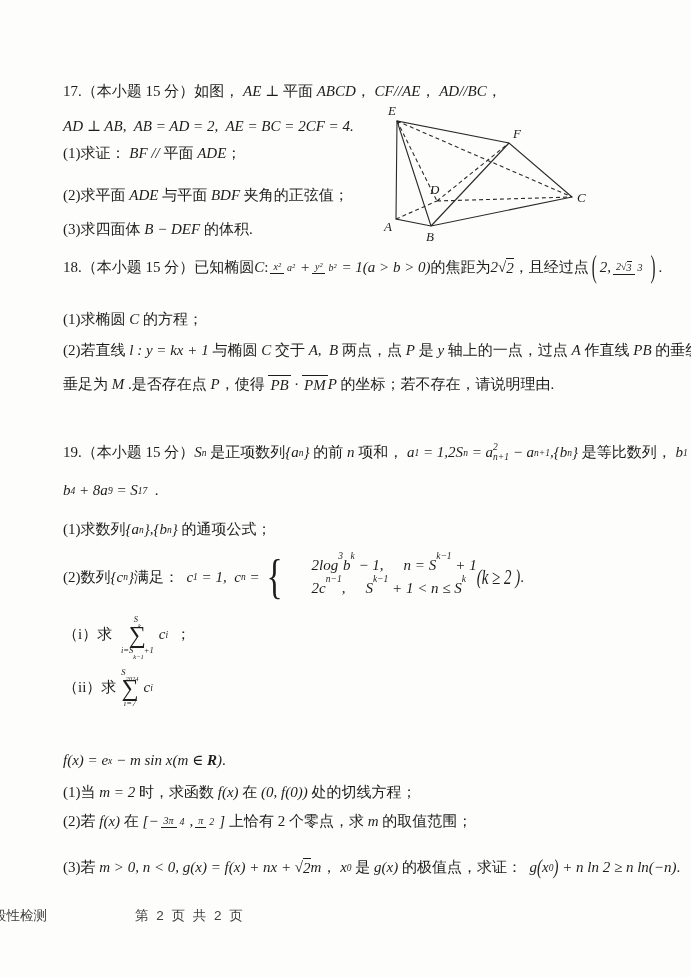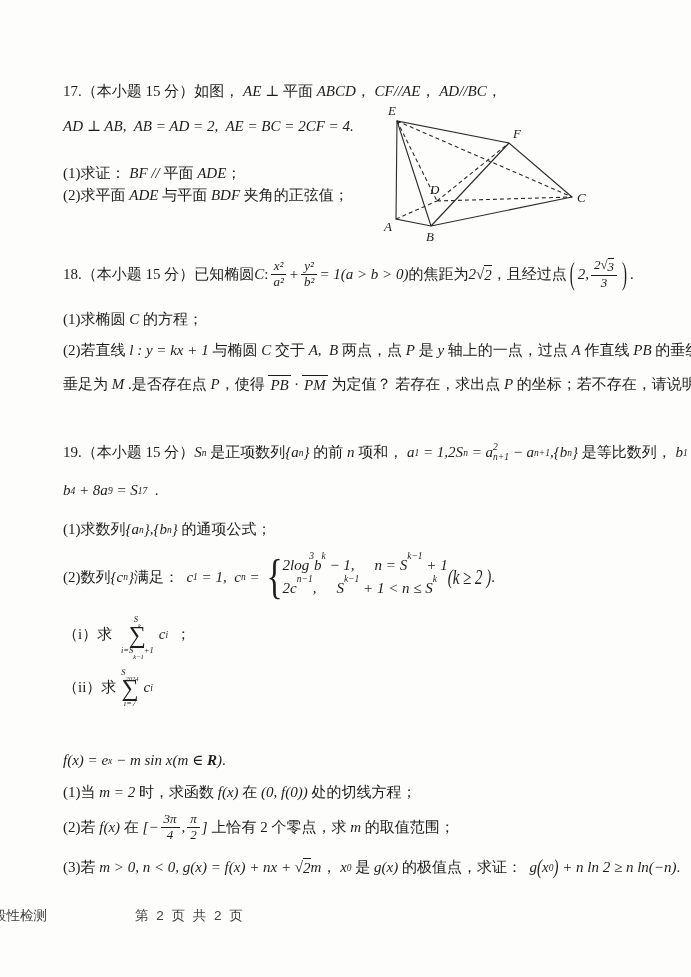--- a/index.html
+++ b/index.html
@@ -12,63 +12,66 @@
   .line {
     position:absolute; left:63px; display:flex; align-items:center;
     white-space:pre; font-size:15px; line-height:19px;
   }
   .cn { font-style:normal; }
   .m  { font-style:italic; }
   .bold { font-weight:bold; font-style:italic; }
   sub, sup { font-size:9.5px; line-height:0; font-style:italic; }
   .ss { display:inline-flex; flex-direction:column; align-items:flex-start;
         font-size:9.5px; line-height:1.05; font-style:italic; }
-  .frac { display:inline-flex; flex-direction:column; align-items:center;
-          line-height:1.15; font-size:13px; font-style:italic; margin:0 2px;
+  .frac { display:inline-flex; flex-direction:row; align-items:center;
+          line-height:1.15; font-size:10px; font-style:italic; margin:0 2px;
           vertical-align:middle; }
   .frac .num { padding:0 3px; border-bottom:1.2px solid #1d1d1d; display:inline-flex; align-items:flex-start;}
   .frac .den { padding:0 3px; }
   .sq { display:inline-flex; align-items:flex-start; font-style:italic; }
   .sq .ov { border-top:1.2px solid #1d1d1d; line-height:1.2; }
   .vec { border-top:1.2px solid #1d1d1d; font-style:italic; padding:0 2px; line-height:1.2; }
   .sum { display:inline-flex; flex-direction:column; align-items:center;
          line-height:1; margin:0 5px; }
   .sum .top, .sum .bot { font-size:8.5px; font-style:italic; display:flex; align-items:flex-end; }
   .sum .top sub, .sum .bot sub { font-size:6.5px; margin-bottom:-2px; }
   .sum .sg { font-size:24px; line-height:0.95; font-style:normal; }
   .cases { display:inline-flex; align-items:center; margin-left:3px; }
   .cases .brace { font-size:48px; font-weight:300; line-height:0.78;
                   transform:scaleX(0.7); margin-right:-3px; }
   .cases .rows { display:inline-flex; flex-direction:column; row-gap:4px; font-style:italic; }
-  .cases .crow { display:flex; }
+  .cases .crow { display:flex;margin-left:29px; }
   .cases .gap { display:inline-block; width:20px; }
   .bp { display:inline-block; transform:scaleY(2.05); font-size:15px; margin:0 3px; font-weight:300; }
   .bpk { display:inline-block; transform:scaleY(1.35); font-size:15px; font-style:italic; }
   .pt { display:inline-flex; align-items:center; }
   .flbl { font-style:italic; font-size:13px; fill:#1d1d1d; }
   .footer-text { position:absolute; font-family:"Liberation Sans","DejaVu Sans",sans-serif;
                  font-size:13.5px; color:#3e3e3e; }
   svg { position:absolute; }
 </style>
 </head>
 <body>
 
 <div id="page">
 
   <div class="line" style="top:82px">
     <span class="cn">17.（本小题 15 分）如图， </span><span class="m">AE </span><span class="cn">⊥ 平面 </span><span class="m">ABCD</span><span class="cn">， </span><span class="m">CF//AE</span><span class="cn">， </span><span class="m">AD//BC</span><span class="cn">，</span>
   </div>
   <div class="line" style="top:117px">
     <span class="m">AD ⊥ AB,  AB = AD = 2,  AE = BC = 2CF = 4.</span>
   </div>
-  <div class="line" style="top:164px">
+  <div class="line" style="top:144px">
     <span class="cn">(1)求证： </span><span class="m">BF //</span><span class="cn"> 平面 </span><span class="m">ADE</span><span class="cn">；</span>
   </div>
   <div class="line" style="top:186px">
     <span class="cn">(2)求平面 </span><span class="m">ADE</span><span class="cn"> 与平面 </span><span class="m">BDF</span><span class="cn"> 夹角的正弦值；</span>
+  </div>
+  <div class="line" style="top:220px">
+    <span class="cn">(3)求四面体 </span><span class="m">B − DEF</span><span class="cn"> 的体积.</span>
   </div>
 
   <svg style="left:382px; top:102px" width="215" height="148" viewBox="0 0 215 148">
     <g stroke="#2a2a2a" stroke-width="1.1" fill="none">
       <path d="M15 19 L14 117 L49 124 L190 95 L127 41 Z"></path>
       <path d="M15 19 L49 124 M49 124 L127 41"></path>
       <g stroke-dasharray="4 3">
         <path d="M15 19 L55 99 M14 117 L55 99 M55 99 L190 95 M55 99 L127 41 M15 19 L190 95"></path>
       </g>
     </g>
@@ -94,21 +97,21 @@
     <span class="bp">)</span>
     <span class="cn">.</span>
   </div>
   <div class="line" style="top:310px">
     <span class="cn">(1)求椭圆 </span><span class="m">C</span><span class="cn"> 的方程；</span>
   </div>
   <div class="line" style="top:341px">
     <span class="cn">(2)若直线 </span><span class="m">l : y = kx + 1</span><span class="cn"> 与椭圆 </span><span class="m">C</span><span class="cn"> 交于 </span><span class="m">A,  B</span><span class="cn"> 两点，点 </span><span class="m">P</span><span class="cn"> 是 </span><span class="m">y</span><span class="cn"> 轴上的一点，过点 </span><span class="m">A</span><span class="cn"> 作直线 </span><span class="m">PB</span><span class="cn"> 的垂线，</span>
   </div>
   <div class="line" style="top:375px">
-    <span class="cn">垂足为 </span><span class="m">M</span><span class="cn"> .是否存在点 </span><span class="m">P</span><span class="cn">，使得 </span><span class="vec">PB</span><span class="m"> · </span><span class="vec">PM</span><span class="cn"> 为定值？ 若存在，求出点 </span><span class="m">P</span><span class="cn"> 的坐标；若不存在，请说明理由.</span>
+    <span class="cn">垂足为 </span><span class="m">M</span><span class="cn"> .是否存在点 </span><span class="m">P</span><span class="cn">，使得 </span><span class="vec">PB</span><span class="m"> · </span><span class="vec">PM</span><span class="m">P</span><span class="cn"> 的坐标；若不存在，请说明理由.</span>
   </div>
 
   <div class="line" style="top:443px">
     <span class="cn">19.（本小题 15 分）</span><span class="m">S</span><sub>n</sub><span class="cn"> 是正项数列</span><span class="m">{a</span><sub>n</sub><span class="m">}</span><span class="cn"> 的前 </span><span class="m">n</span><span class="cn"> 项和， </span><span class="m">a</span><sub>1</sub><span class="m"> = 1,2S</span><sub>n</sub><span class="m"> = a</span><span class="ss"><span>2</span><span>n+1</span></span><span class="m"> − a</span><sub>n+1</sub><span class="m">,</span><span class="m">{b</span><sub>n</sub><span class="m">}</span><span class="cn"> 是等比数列， </span><span class="m">b</span><sub>1</sub><span class="m"> = S</span><sub>2</sub>
   </div>
   <div class="line" style="top:481px">
     <span class="m">b</span><sub>4</sub><span class="m"> + 8a</span><sub>9</sub><span class="m"> = S</span><sub>17</sub><span class="cn">  .</span>
   </div>
   <div class="line" style="top:520px">
     <span class="cn">(1)求数列</span><span class="m">{a</span><sub>n</sub><span class="m">},{b</span><sub>n</sub><span class="m">}</span><span class="cn"> 的通项公式；</span>

